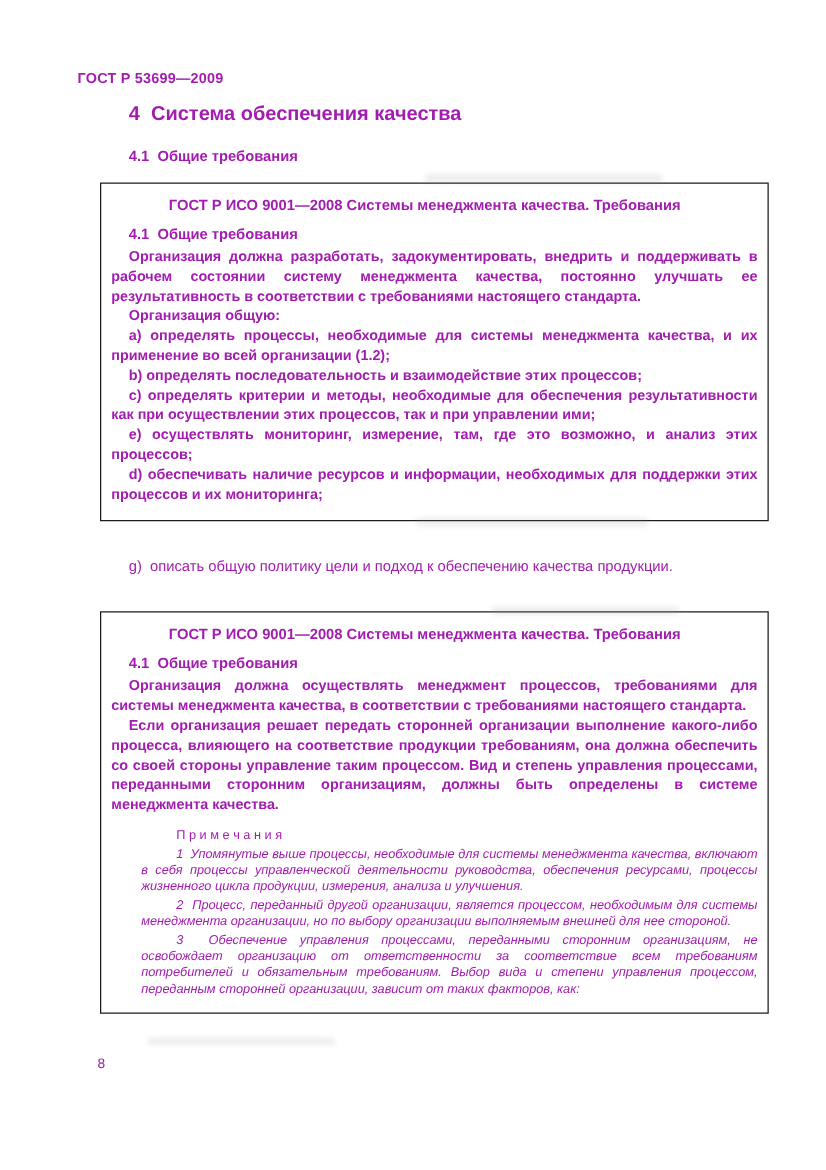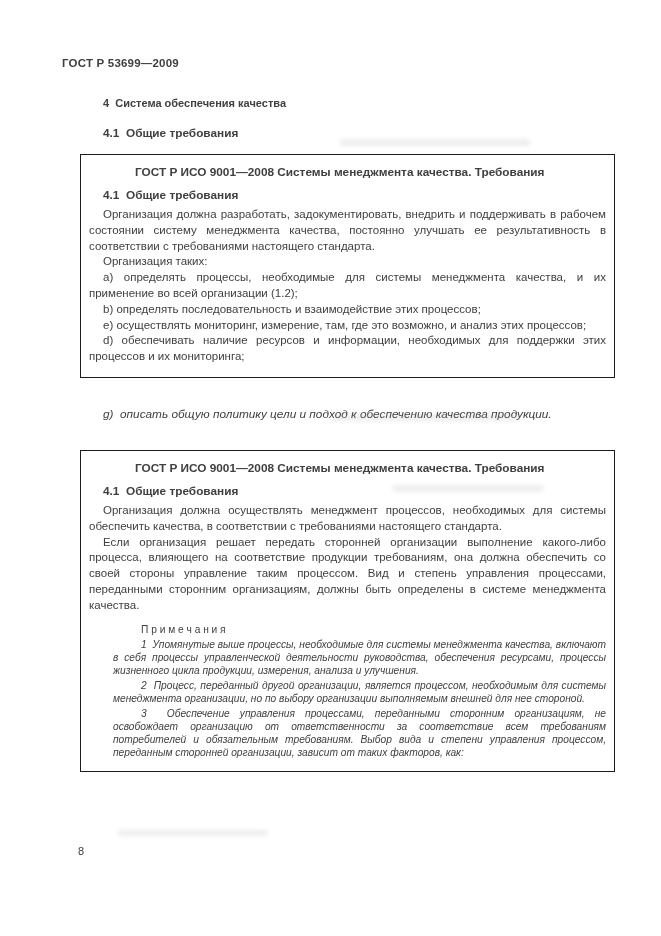--- a/index.html
+++ b/index.html
@@ -5,32 +5,32 @@
   html, body { margin: 0; padding: 0; background: #e8e8e8; }
   .page {
     position: relative;
     width: 661px;
     height: 936px;
     margin: 0 auto;
     background: #ffffff;
     box-sizing: border-box;
     padding: 57px 46px 0 62px;
     font-family: "Liberation Sans", "DejaVu Sans", sans-serif;
-    color: #404040;
+    color: #a21caf;
     overflow: hidden;
   }
   .doc-code {
     font-size: 11.5px;
     font-weight: bold;
     letter-spacing: 0.2px;
   }
   .section-title {
-    font-size: 11px;
+    font-size: 16px;
     font-weight: bold;
-    margin: 28px 0 0 41px;
+    margin: 14px 0 0 41px;
   }
   .subsection-title {
     font-size: 11.8px;
     font-weight: bold;
     margin: 17px 0 0 41px;
   }
   .quote-box {
     border: 1.4px solid #1c1c1c;
     margin-left: 18px;
     margin-top: 14px;
@@ -50,24 +50,24 @@
     font-weight: bold;
     margin: 8px 0 4px 14px;
     line-height: 15px;
   }
   .body-par {
     font-size: 11.5px;
     line-height: 15.8px;
     margin: 0;
     text-indent: 14px;
     text-align: justify;
+    font-weight: bold;
   }
   .addendum {
     font-size: 11.8px;
-    font-style: italic;
     margin: 29px 0 0 41px;
   }
   .notes { margin-top: 9px; margin-left: 24px; }
   .notes-label {
     font-size: 10.2px;
     line-height: 13px;
     margin: 0 0 2px 28px;
   }
   .note {
     font-size: 10.2px;
@@ -104,33 +104,34 @@
   <div class="doc-code">ГОСТ Р 53699—2009</div>
 
   <div class="section-title">4&nbsp;&nbsp;Система обеспечения качества</div>
 
   <div class="subsection-title">4.1&nbsp;&nbsp;Общие требования</div>
 
   <div class="quote-box">
     <p class="q-title">ГОСТ Р ИСО 9001—2008 Системы менеджмента качества. Требования</p>
     <p class="q-subtitle">4.1&nbsp;&nbsp;Общие требования</p>
     <p class="body-par">Организация должна разработать, задокументировать, внедрить и поддерживать в рабочем состоянии систему менеджмента качества, постоянно улучшать ее результативность в соответствии с требованиями настоящего стандарта.</p>
-    <p class="body-par">Организация таких:</p>
+    <p class="body-par">Организация общую:</p>
     <p class="body-par">a)&nbsp;определять процессы, необходимые для системы менеджмента качества, и их применение во всей организации (1.2);</p>
     <p class="body-par">b)&nbsp;определять последовательность и взаимодействие этих процессов;</p>
+    <p class="body-par">c)&nbsp;определять критерии и методы, необходимые для обеспечения результативности как при осуществлении этих процессов, так и при управлении ими;</p>
     <p class="body-par">e)&nbsp;осуществлять мониторинг, измерение, там, где это возможно, и анализ этих процессов;</p>
     <p class="body-par">d)&nbsp;обеспечивать наличие ресурсов и информации, необходимых для поддержки этих процессов и их мониторинга;</p>
   </div>
 
   <p class="addendum">g)&nbsp;&nbsp;описать общую политику цели и подход к обеспечению качества продукции.</p>
 
   <div class="quote-box quote-box-2">
     <p class="q-title">ГОСТ Р ИСО 9001—2008 Системы менеджмента качества. Требования</p>
     <p class="q-subtitle">4.1&nbsp;&nbsp;Общие требования</p>
-    <p class="body-par">Организация должна осуществлять менеджмент процессов, необходимых для системы обеспечить качества, в соответствии с требованиями настоящего стандарта.</p>
+    <p class="body-par">Организация должна осуществлять менеджмент процессов, требованиями для системы менеджмента качества, в соответствии с требованиями настоящего стандарта.</p>
     <p class="body-par">Если организация решает передать сторонней организации выполнение какого-либо процесса, влияющего на соответствие продукции требованиям, она должна обеспечить со своей стороны управление таким процессом. Вид и степень управления процессами, переданными сторонним организациям, должны быть определены в системе менеджмента качества.</p>
     <div class="notes">
       <p class="notes-label">П р и м е ч а н и я</p>
       <p class="note">1&nbsp;&nbsp;Упомянутые выше процессы, необходимые для системы менеджмента качества, включают в себя процессы управленческой деятельности руководства, обеспечения ресурсами, процессы жизненного цикла продукции, измерения, анализа и улучшения.</p>
       <p class="note">2&nbsp;&nbsp;Процесс, переданный другой организации, является процессом, необходимым для системы менеджмента организации, но по выбору организации выполняемым внешней для нее стороной.</p>
       <p class="note">3&nbsp;&nbsp;Обеспечение управления процессами, переданными сторонним организациям, не освобождает организацию от ответственности за соответствие всем требованиям потребителей и обязательным требованиям. Выбор вида и степени управления процессом, переданным сторонней организации, зависит от таких факторов, как:</p>
     </div>
   </div>
 
   <div class="page-number">8</div>

